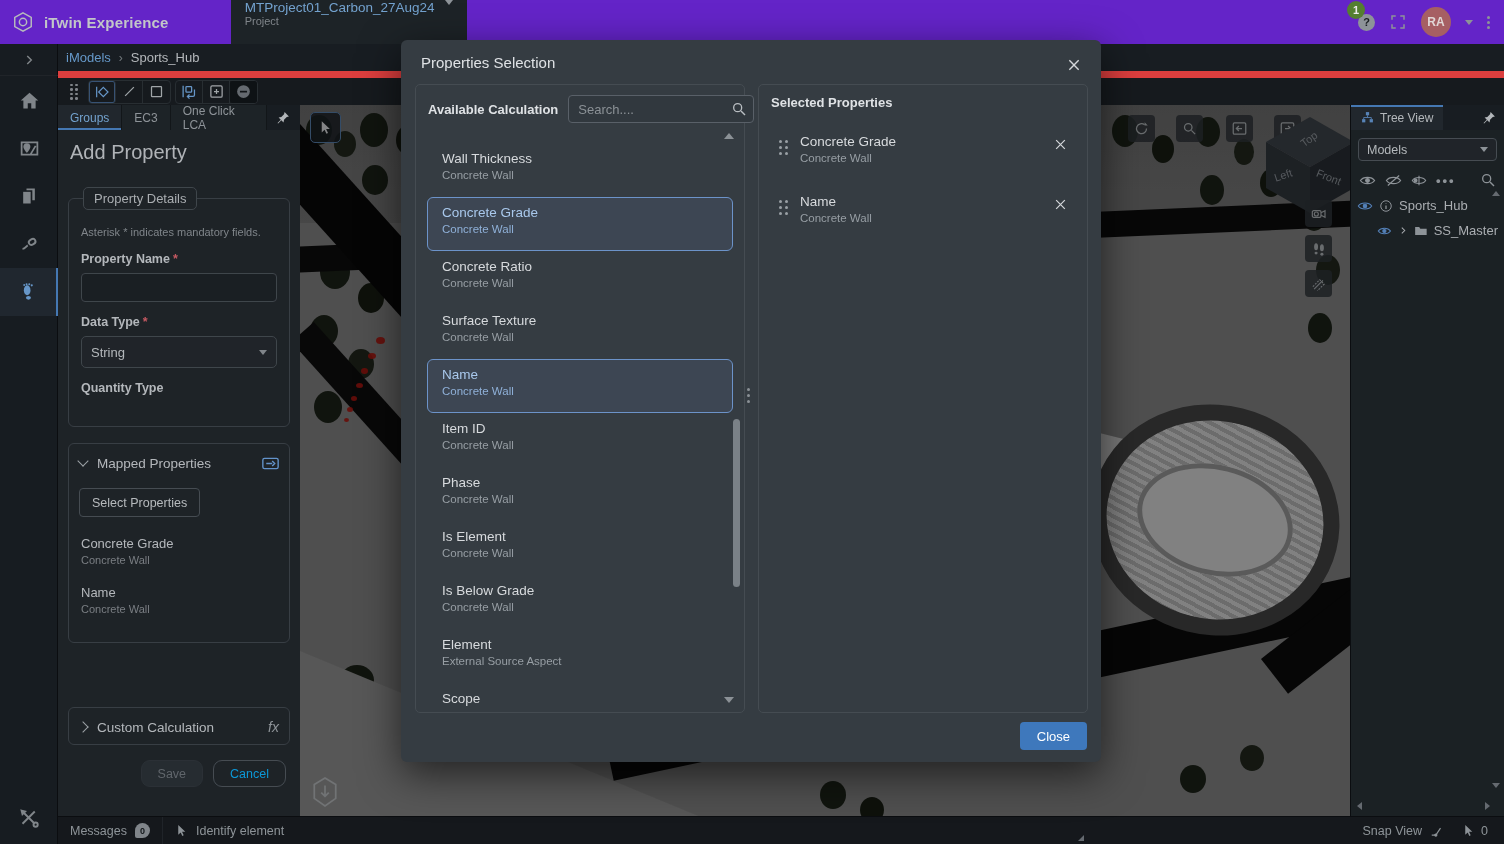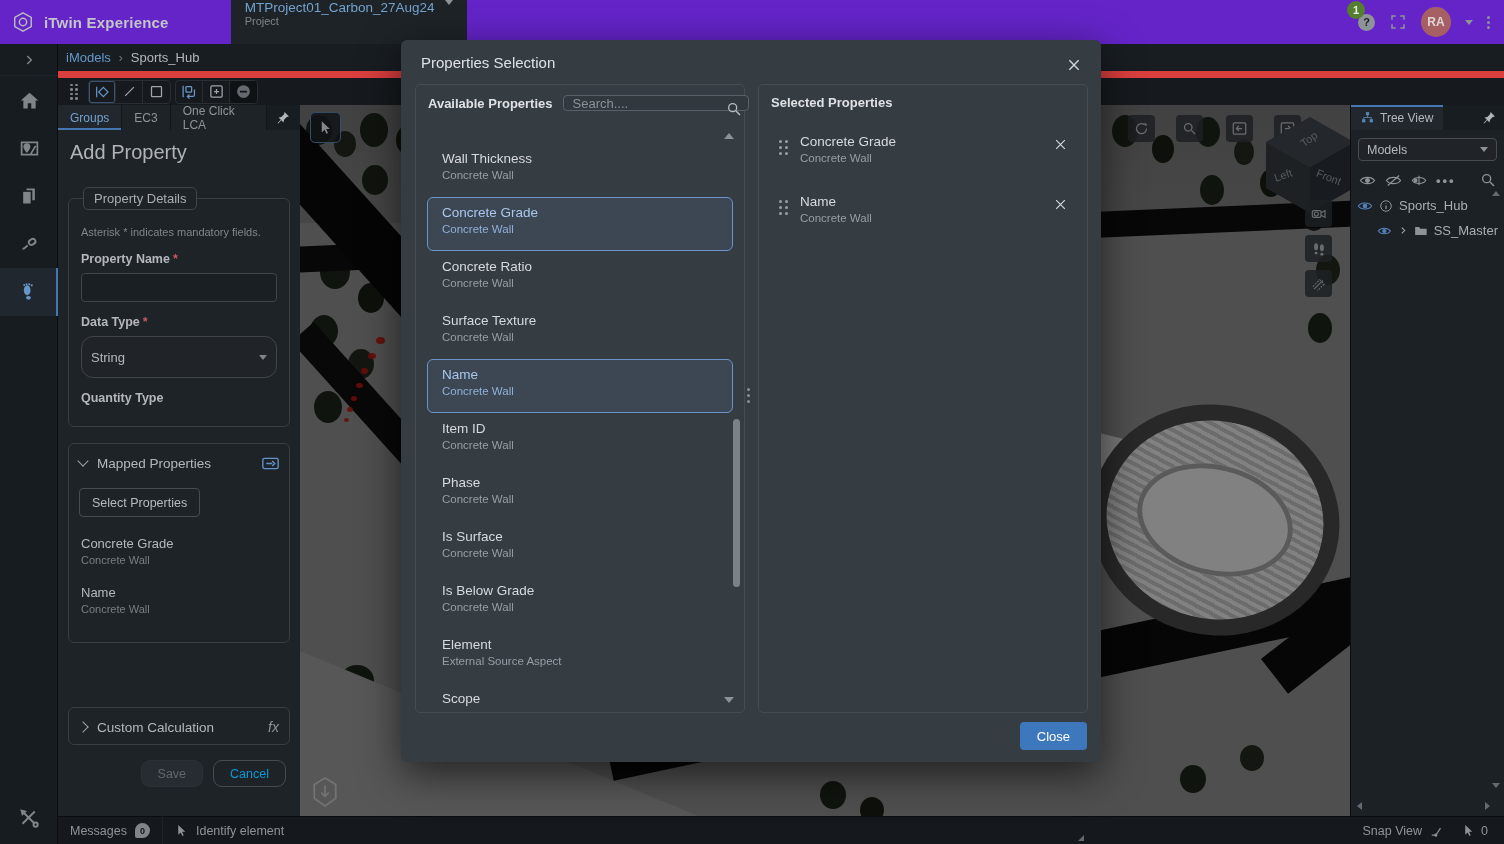--- a/index.html
+++ b/index.html
@@ -49,21 +49,21 @@
   .tab{padding:0 12px;display:flex;align-items:center;font-size:12px;color:#9aa0a5;border-right:1px solid #14181c;background:#20262b}
   .tab.active{color:#7db0e0;background:#242b31;box-shadow:inset 0 -2px 0 #4b83c3}
   .tab-pin{margin-left:auto;display:flex;align-items:center;padding:0 10px;color:#c2c6ca}
   .addprop-title{position:absolute;left:12px;top:36px;font-size:20px;color:#bfc3c7;font-weight:400}
   fieldset.pd{position:absolute;left:10px;top:82px;width:222px;height:240px;border:1px solid #3d444a;border-radius:6px;padding:10px 12px 0}
   fieldset.pd legend{font-size:13px;color:#b9bdc1;border:1px solid #454c52;border-radius:5px;padding:3px 10px;margin-left:2px}
   .note{font-size:11px;color:#8b9196;margin:6px 0 14px}
   .flabel{font-size:12.5px;color:#c3c7cb;font-weight:bold;margin-bottom:7px}
   .req{color:#d5616a;margin-left:3px}
   .tinput{width:196px;height:29px;background:#1d2227;border:1px solid #454c52;border-radius:4px;color:#d0d4d7;font-size:13px;padding:0 8px;outline:none;font-family:"Liberation Sans",sans-serif}
-  .selbox{width:196px;height:42px;background:#23282d;border:1px solid #454c52;border-radius:12px;display:flex;align-items:center;padding:12px 9px;font-size:13px;color:#c3c7cb;margin-bottom:13px}
+  .selbox{width:196px;height:32px;background:#23282d;border:1px solid #454c52;border-radius:5px;display:flex;align-items:center;padding:12px 9px;font-size:13px;color:#c3c7cb;margin-bottom:13px}
   .selbox.ghost{color:#777e84;background:#20252a;border-color:#3a4146}
   .selbox .caret{margin-left:auto;border-top-color:#8b9196}
   .secbox{position:absolute;left:10px;width:222px;border:1px solid #3d444a;border-radius:6px;background:#21262b}
   .sechead{height:38px;display:flex;align-items:center;gap:10px;padding:0 10px;font-size:13.5px;color:#c3c7cb}
   .chev{width:8px;height:8px;border-right:1.6px solid #aab0b5;border-bottom:1.6px solid #aab0b5}
   .chev.down{transform:rotate(45deg);margin-top:-4px}
   .chev.right{transform:rotate(-45deg)}
   .sec-icon{margin-left:auto;color:#9aa0a5}
   .selprops-btn{margin:6px 10px 10px;height:29px;border:1px solid #4c535a;border-radius:4px;background:transparent;color:#c6cacd;font-size:12.5px;padding:0 12px;font-family:"Liberation Sans",sans-serif}
   .mapped-item{padding:9px 12px 10px}
@@ -128,21 +128,21 @@
   #overlay-shadow{left:0;top:0;width:1504px;height:844px;background:rgba(0,0,0,.08);z-index:20}
   #modal{left:401px;top:40px;width:700px;height:722px;background:#353c42;border-radius:6px;box-shadow:0 12px 40px rgba(0,0,0,.6);z-index:30}
   .m-title{position:absolute;left:20px;top:14px;font-size:15px;color:#dfe2e5}
   .m-close{position:absolute;right:14px;top:12px;width:26px;height:26px;display:flex;align-items:center;justify-content:center;color:#d4d7da}
   .m-panel{position:absolute;top:44px;width:330px;height:629px;border:1px solid #454c52;border-radius:5px;background:#353c42}
   .m-panel.avail{left:14px}
   .m-panel.chosen{left:357px}
   .ph-row{display:flex;align-items:center;padding:10px 12px 8px;gap:10px}
   .ph-title{font-size:13px;font-weight:bold;color:#dfe2e5;white-space:nowrap}
   .searchwrap{margin-left:auto;position:relative}
-  .searchwrap input{width:186px;height:16px;background:#31383e;border:1px solid #596068;border-radius:4px;color:#fef9c3;padding:0 30px 0 9px;font-size:13px;outline:none;font-family:"Liberation Sans",sans-serif}
+  .searchwrap input{width:186px;height:28px;background:#31383e;border:1px solid #596068;border-radius:4px;color:#fef9c3;padding:0 30px 0 9px;font-size:13px;outline:none;font-family:"Liberation Sans",sans-serif}
   .searchwrap input::placeholder{color:#8b9196}
   .searchwrap .mag{position:absolute;right:7px;top:6px;color:#b9bec2}
   .plist{position:absolute;left:1px;right:1px;top:46px;bottom:1px;overflow:hidden}
   .pitem{height:54px;padding:7px 14px 0;margin:0 10px;border:1px solid transparent;border-radius:6px}
   .pitem .nm{font-size:13.5px;color:#d7dadd}
   .pitem .sc{font-size:11.5px;color:#979ea4;margin-top:3px}
   .pitem.selected{border-color:#6c93c9;background:#3d4653}
   .pitem.selected .nm{color:#a9c8ec}
   .pitem.selected .sc{color:#8fb0d8}
   .scrollthumb{position:absolute;right:3px;top:288px;width:7px;height:168px;border-radius:4px;background:#7a8187}
@@ -603,21 +603,21 @@
 <div id="modal" class="abs">
   <div class="m-title">Properties Selection</div>
   <div class="m-close">
     <svg width="14" height="14" viewBox="0 0 24 24" stroke="currentColor" stroke-width="2.4">
         <path d="M4 4 L20 20 M20 4 L4 20"></path>
       </svg>
   </div>
 
   <div class="m-panel avail">
     <div class="ph-row">
-      <div class="ph-title">Available Properties</div>
+      <div class="ph-title">Available Calculation</div>
       <div class="searchwrap">
         <input placeholder="Search...." style="">
         <svg class="mag" width="16" height="16" viewBox="0 0 24 24" fill="none" stroke="currentColor" stroke-width="2">
             <circle cx="10" cy="10" r="6"></circle>
             <path d="M15 15 L21 21"></path>
           </svg>
       </div>
     </div>
     <div class="plist">
       <div class="tri-up" style="position:absolute;right:9px;top:2px"></div>
@@ -644,21 +644,21 @@
       </div>
       <div class="pitem">
         <div class="nm">Item ID</div>
         <div class="sc">Concrete Wall</div>
       </div>
       <div class="pitem">
         <div class="nm">Phase</div>
         <div class="sc">Concrete Wall</div>
       </div>
       <div class="pitem">
-        <div class="nm">Is Surface</div>
+        <div class="nm">Is Element</div>
         <div class="sc">Concrete Wall</div>
       </div>
       <div class="pitem">
         <div class="nm">Is Below Grade</div>
         <div class="sc">Concrete Wall</div>
       </div>
       <div class="pitem">
         <div class="nm">Element</div>
         <div class="sc">External Source Aspect</div>
       </div>

